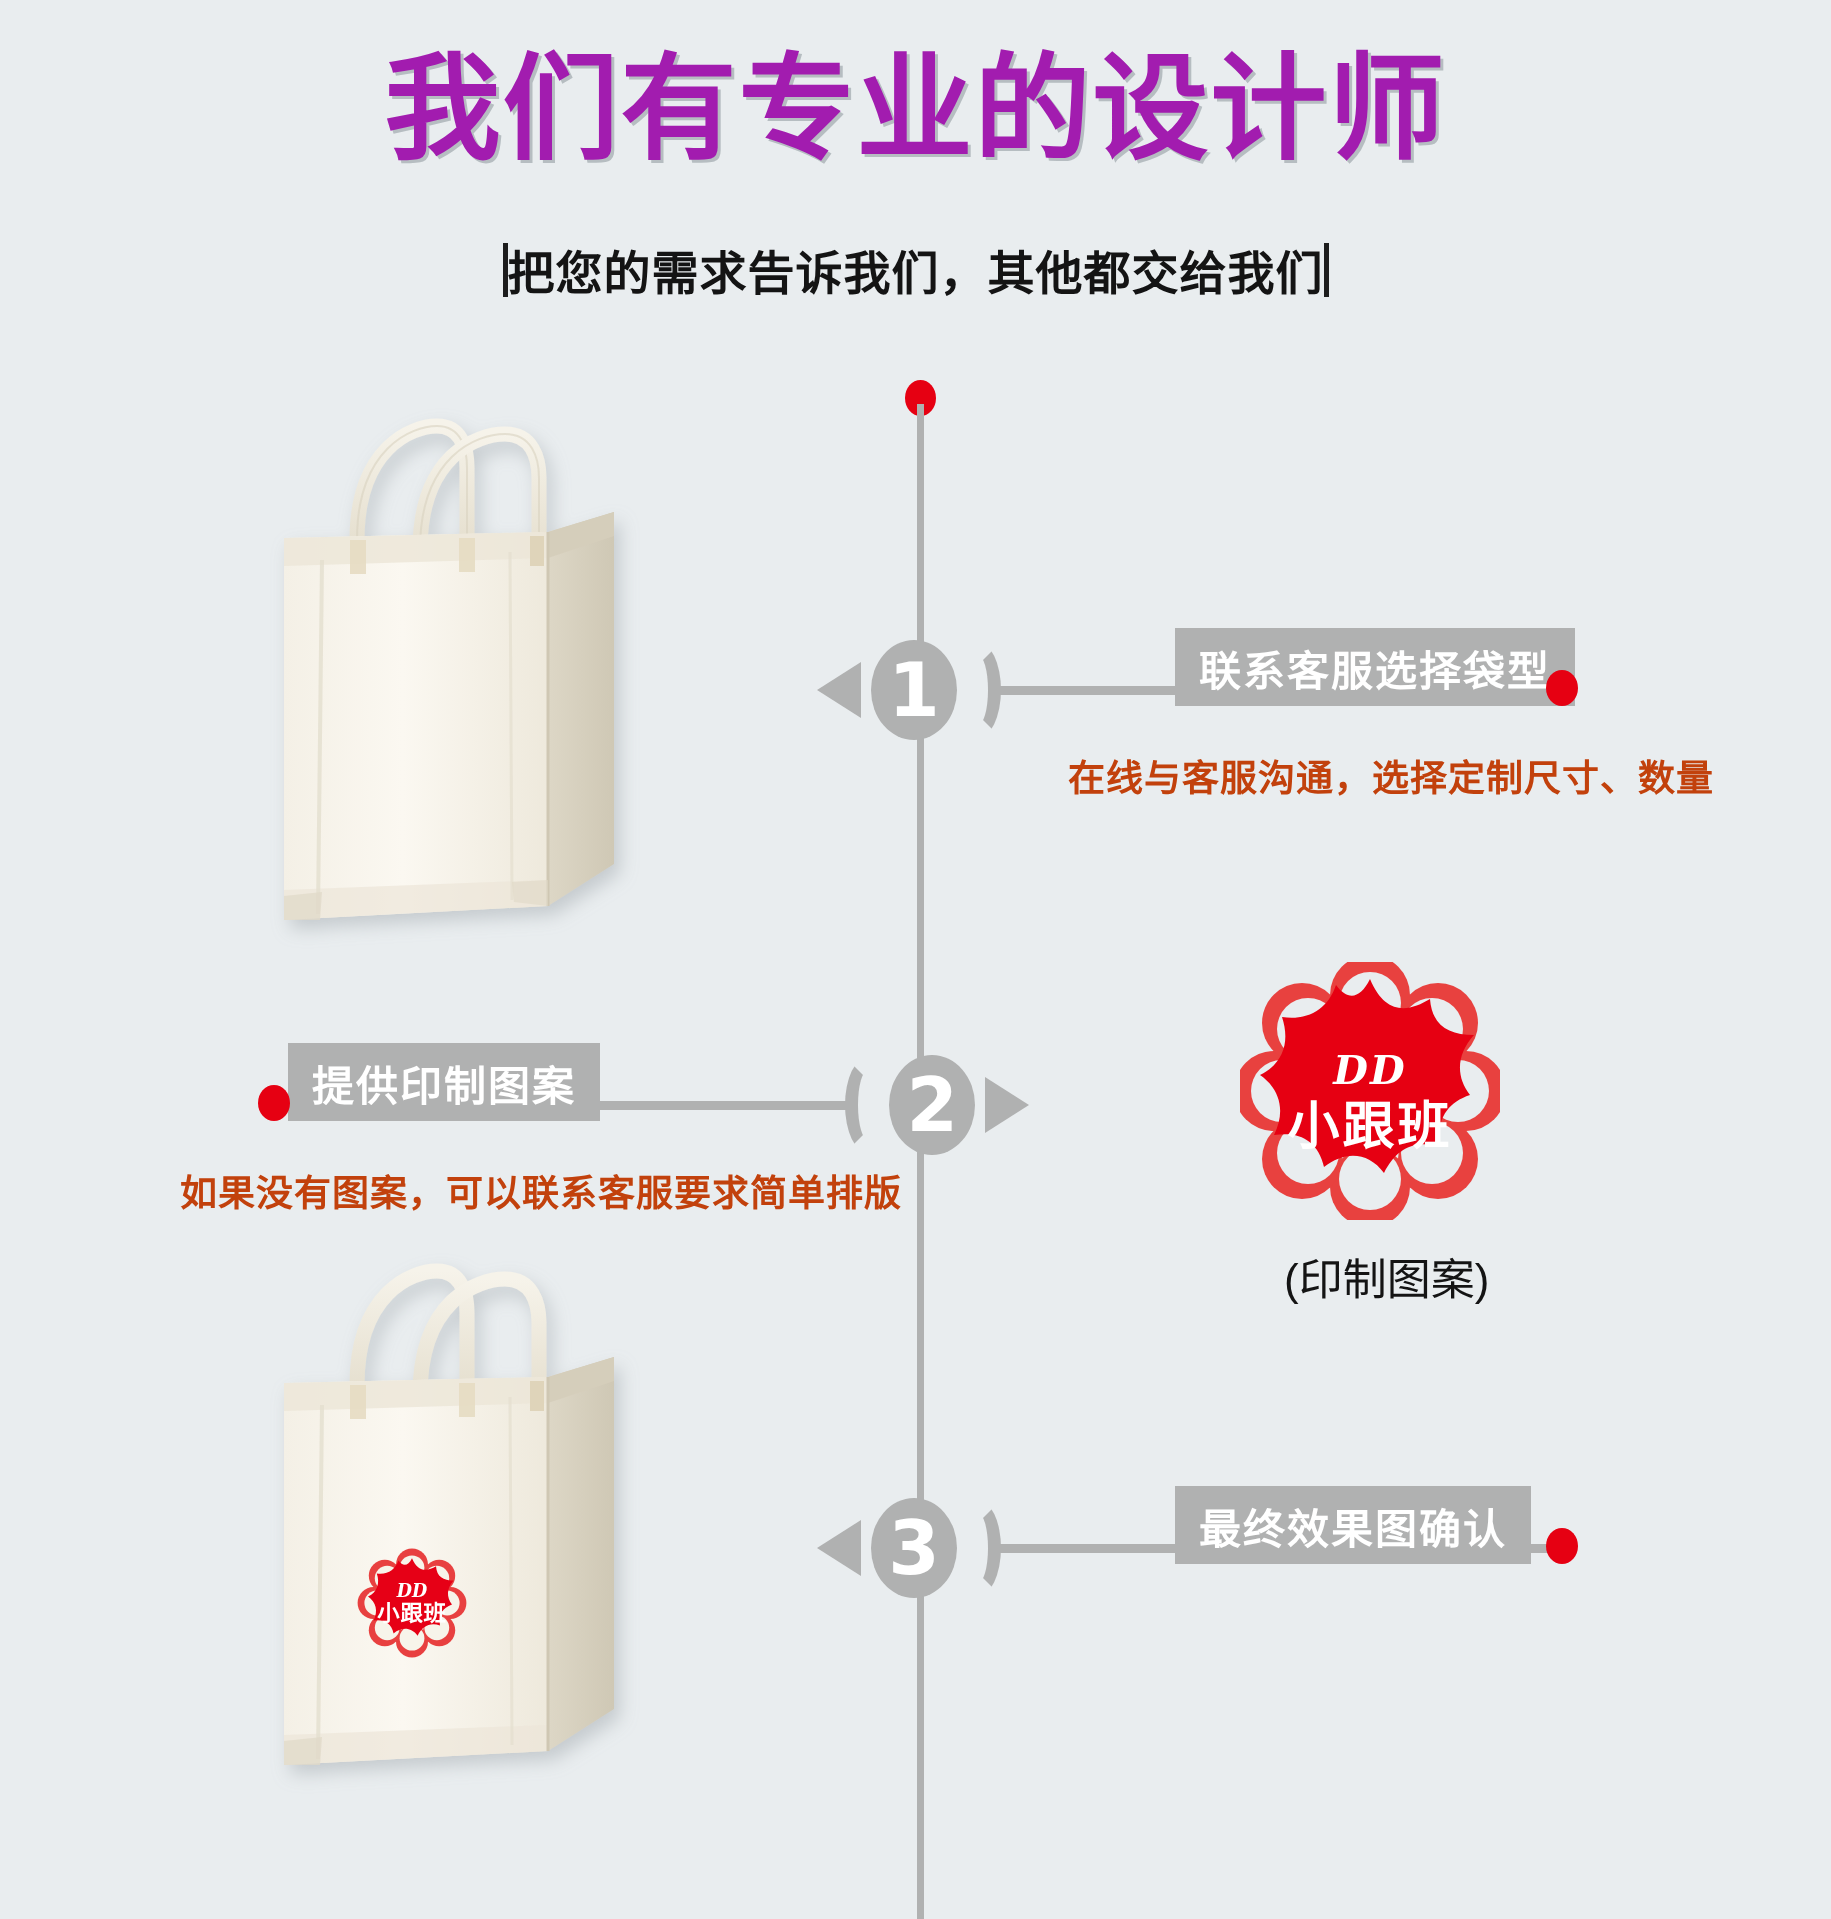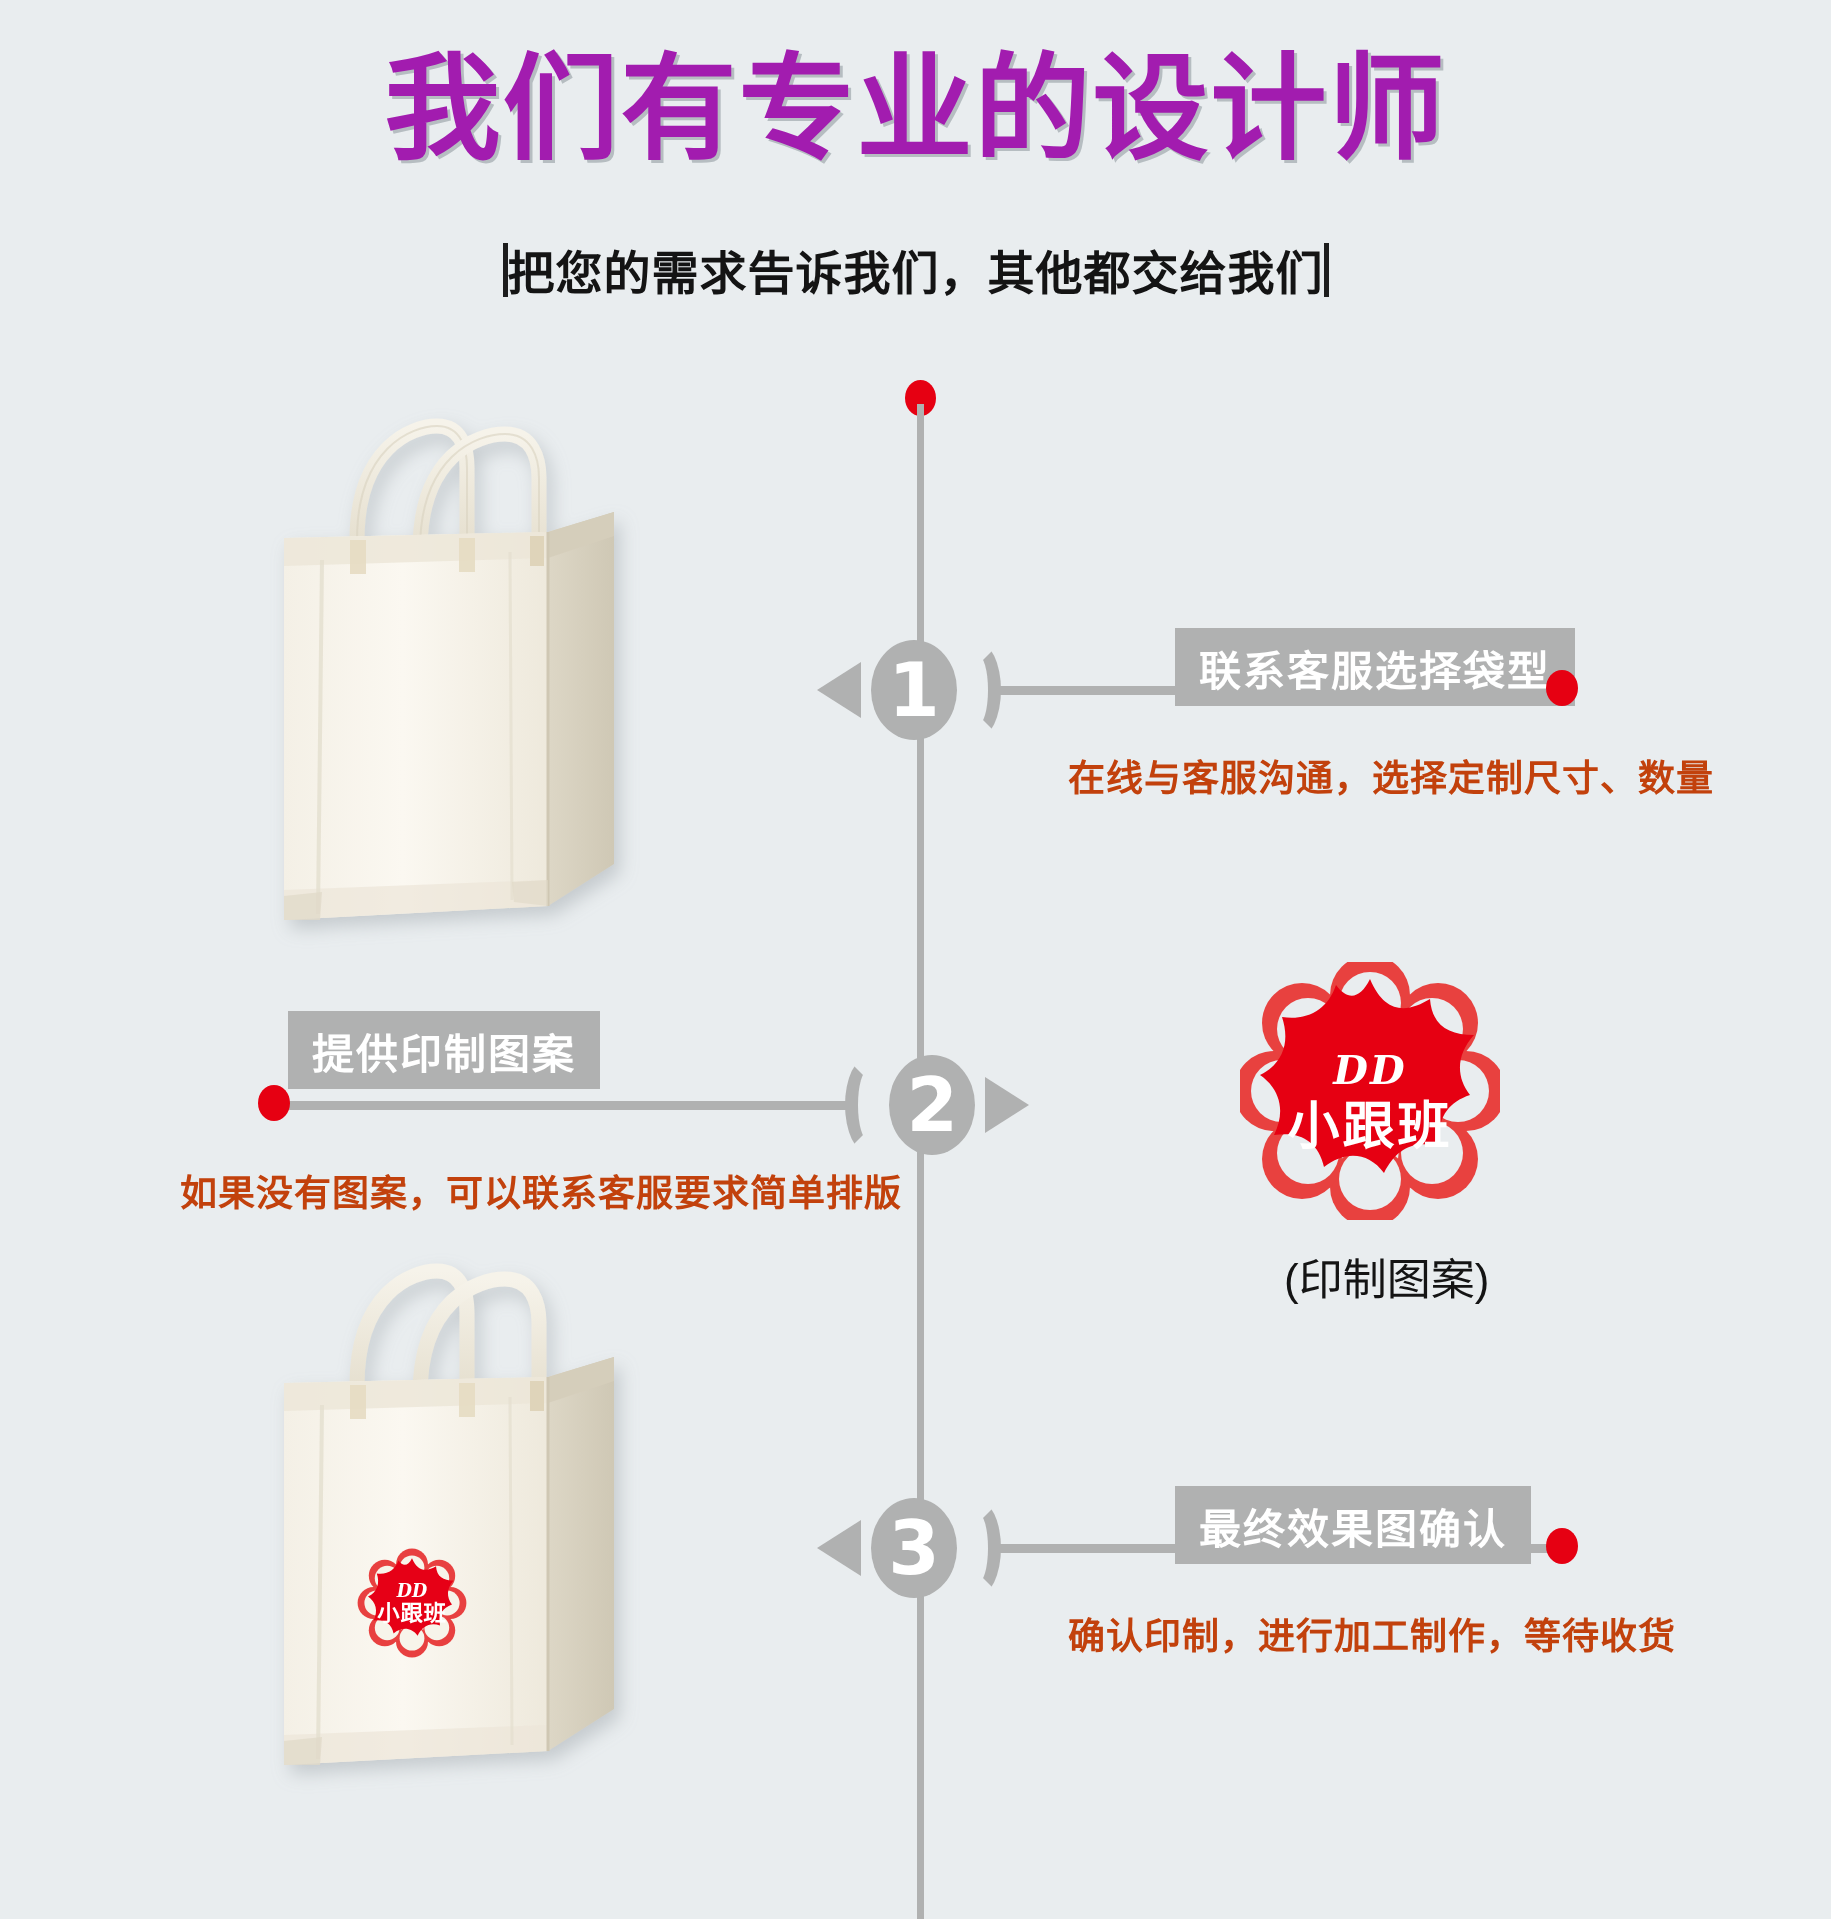--- a/index.html
+++ b/index.html
@@ -185,21 +185,21 @@
   <div class="desc" style="left:1068px;top:748px;">在线与客服沟通，选择定制尺寸、数量</div>
 
   <div class="marker flip" style="left:833px;top:1055px;width:180px;height:100px;">
     <div class="tri"></div>
     <div class="circle">
       <span style="transform:scaleX(-1);display:block;">2</span>
     </div>
     <div class="arc"></div>
   </div>
   <div class="connector" style="left:288px;top:1101px;width:566px;"></div>
-  <div class="label-box" style="left:288px;top:1011px;">提供印制图案</div>
+  <div class="label-box" style="left:288px;top:1043px;">提供印制图案</div>
   <div class="end-dot" style="left:258px;top:1085px;"></div>
   <div class="desc" style="left:180px;top:1163px;">如果没有图案，可以联系客服要求简单排版</div>
 
   <div class="badge" style="left:1240px;top:962px;width:260px;height:258px;">
     <svg viewBox="0 0 260 258" width="260" height="258" xmlns="http://www.w3.org/2000/svg">
       <g transform="translate(130,129)">
 
         <g fill="#e8413f">
           <circle cx="0" cy="-96" r="40"></circle>
           <circle cx="68" cy="-68" r="40"></circle>
@@ -317,15 +317,14 @@
   <div class="marker" style="left:833px;top:1498px;width:180px;height:100px;">
     <div class="tri"></div>
     <div class="circle">
       <span>3</span>
     </div>
     <div class="arc"></div>
   </div>
   <div class="connector" style="left:992px;top:1544px;width:565px;"></div>
   <div class="label-box" style="left:1175px;top:1486px;">最终效果图确认</div>
   <div class="end-dot" style="left:1546px;top:1528px;"></div>
-  <div class="desc" style="left:1068px;top:1606px;">确认印制，进行加工制作，等待收货</div>
 
 </div>
 
 </body></html>

